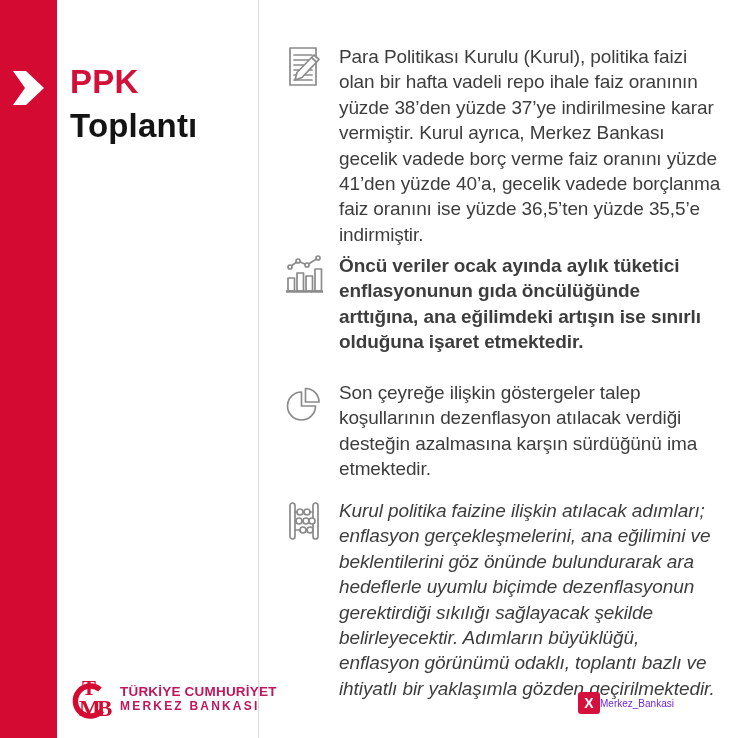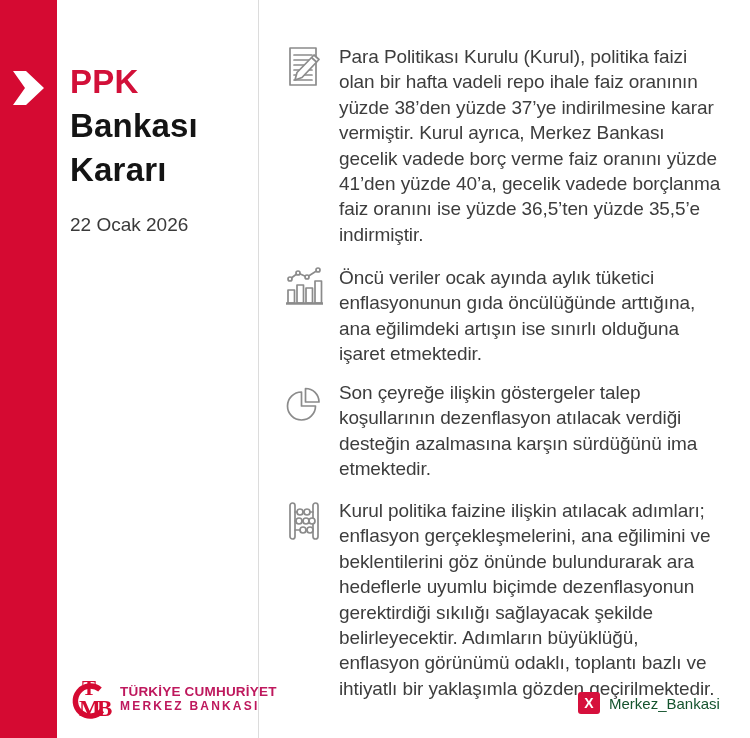--- a/index.html
+++ b/index.html
@@ -22,52 +22,50 @@
   .logo-mark{width:46px;height:46px;flex:none;}
   .logo-name{margin-left:6px;color:#be185d;font-weight:bold;line-height:15px;}
   .logo-name .l1{font-size:13.5px;letter-spacing:.2px;}
   .logo-name .l2{font-size:12px;letter-spacing:2.2px;}
 
   
   .row{position:absolute;left:281px;width:442px;display:flex;}
   .row .icon-cell{width:46px;flex:none;margin-right:12px;display:flex;justify-content:center;}
   .row .txt{font-size:19px;line-height:25.4px;color:#3d3d3d;letter-spacing:-0.1px;}
   .row1{top:44px;}
-  .row2{top:265px;}
+  .row2{top:253px;font-weight:bold;}
   .row3{top:380px;}
-  .row4{top:498px;}
+  .row4{top:498px;font-style:italic;}
 
   
   .social{position:absolute;left:578px;top:692px;display:flex;align-items:center;}
   .x-badge{width:22px;height:22px;background:#D6103C;border-radius:3px;color:#fff;display:flex;align-items:center;justify-content:center;font-weight:bold;font-size:14px;flex:none;}
-  .social .handle{margin-left:9px;font-size:15px;color:#14532d;}
+  .social .handle{font-size:10px;color:#6d28d9;}
 
   svg{display:block;}
   .ico{stroke:#8b8b8b;fill:none;stroke-width:1.7;stroke-linecap:round;stroke-linejoin:round;}
   .ico-fill{fill:#ffffff;stroke:#8b8b8b;stroke-width:1.7;stroke-linejoin:round;}
 </style>
 </head>
 <body>
 
 <div id="canvas">
 
   <div class="red-bar">
     <svg class="chevron" viewBox="0 0 34 36">
       <polygon points="2,1 15,1 33,18 15,35 2,35 14,18" fill="#ffffff"></polygon>
     </svg>
   </div>
 
   <div class="divider"></div>
 
   <div class="title-block">
     <div class="title-accent">PPK</div>
-    <div>Bankası</div>
-    <div>Kararı</div>
+    <div>Toplantı</div>
   </div>
-  <div class="date">22 Ocak 2026</div>
 
   <div class="logo-block">
     <svg class="logo-mark" viewBox="0 0 46 46">
       <path d="M 32 13.5 A 15 15 0 1 0 34 34.5" stroke="#D50A32" stroke-width="5.5" fill="none"></path>
       <text x="14" y="19" font-family="Liberation Serif,serif" font-weight="bold" font-size="21" fill="#D50A32">T</text>
       <text x="11" y="40" font-family="Liberation Serif,serif" font-weight="bold" font-size="23" fill="#D50A32">M</text>
       <text x="29" y="40" font-family="Liberation Serif,serif" font-weight="bold" font-size="23" fill="#D50A32">B</text>
     </svg>
     <div class="logo-name">
       <div class="l1">TÜRKİYE CUMHURİYET</div>

